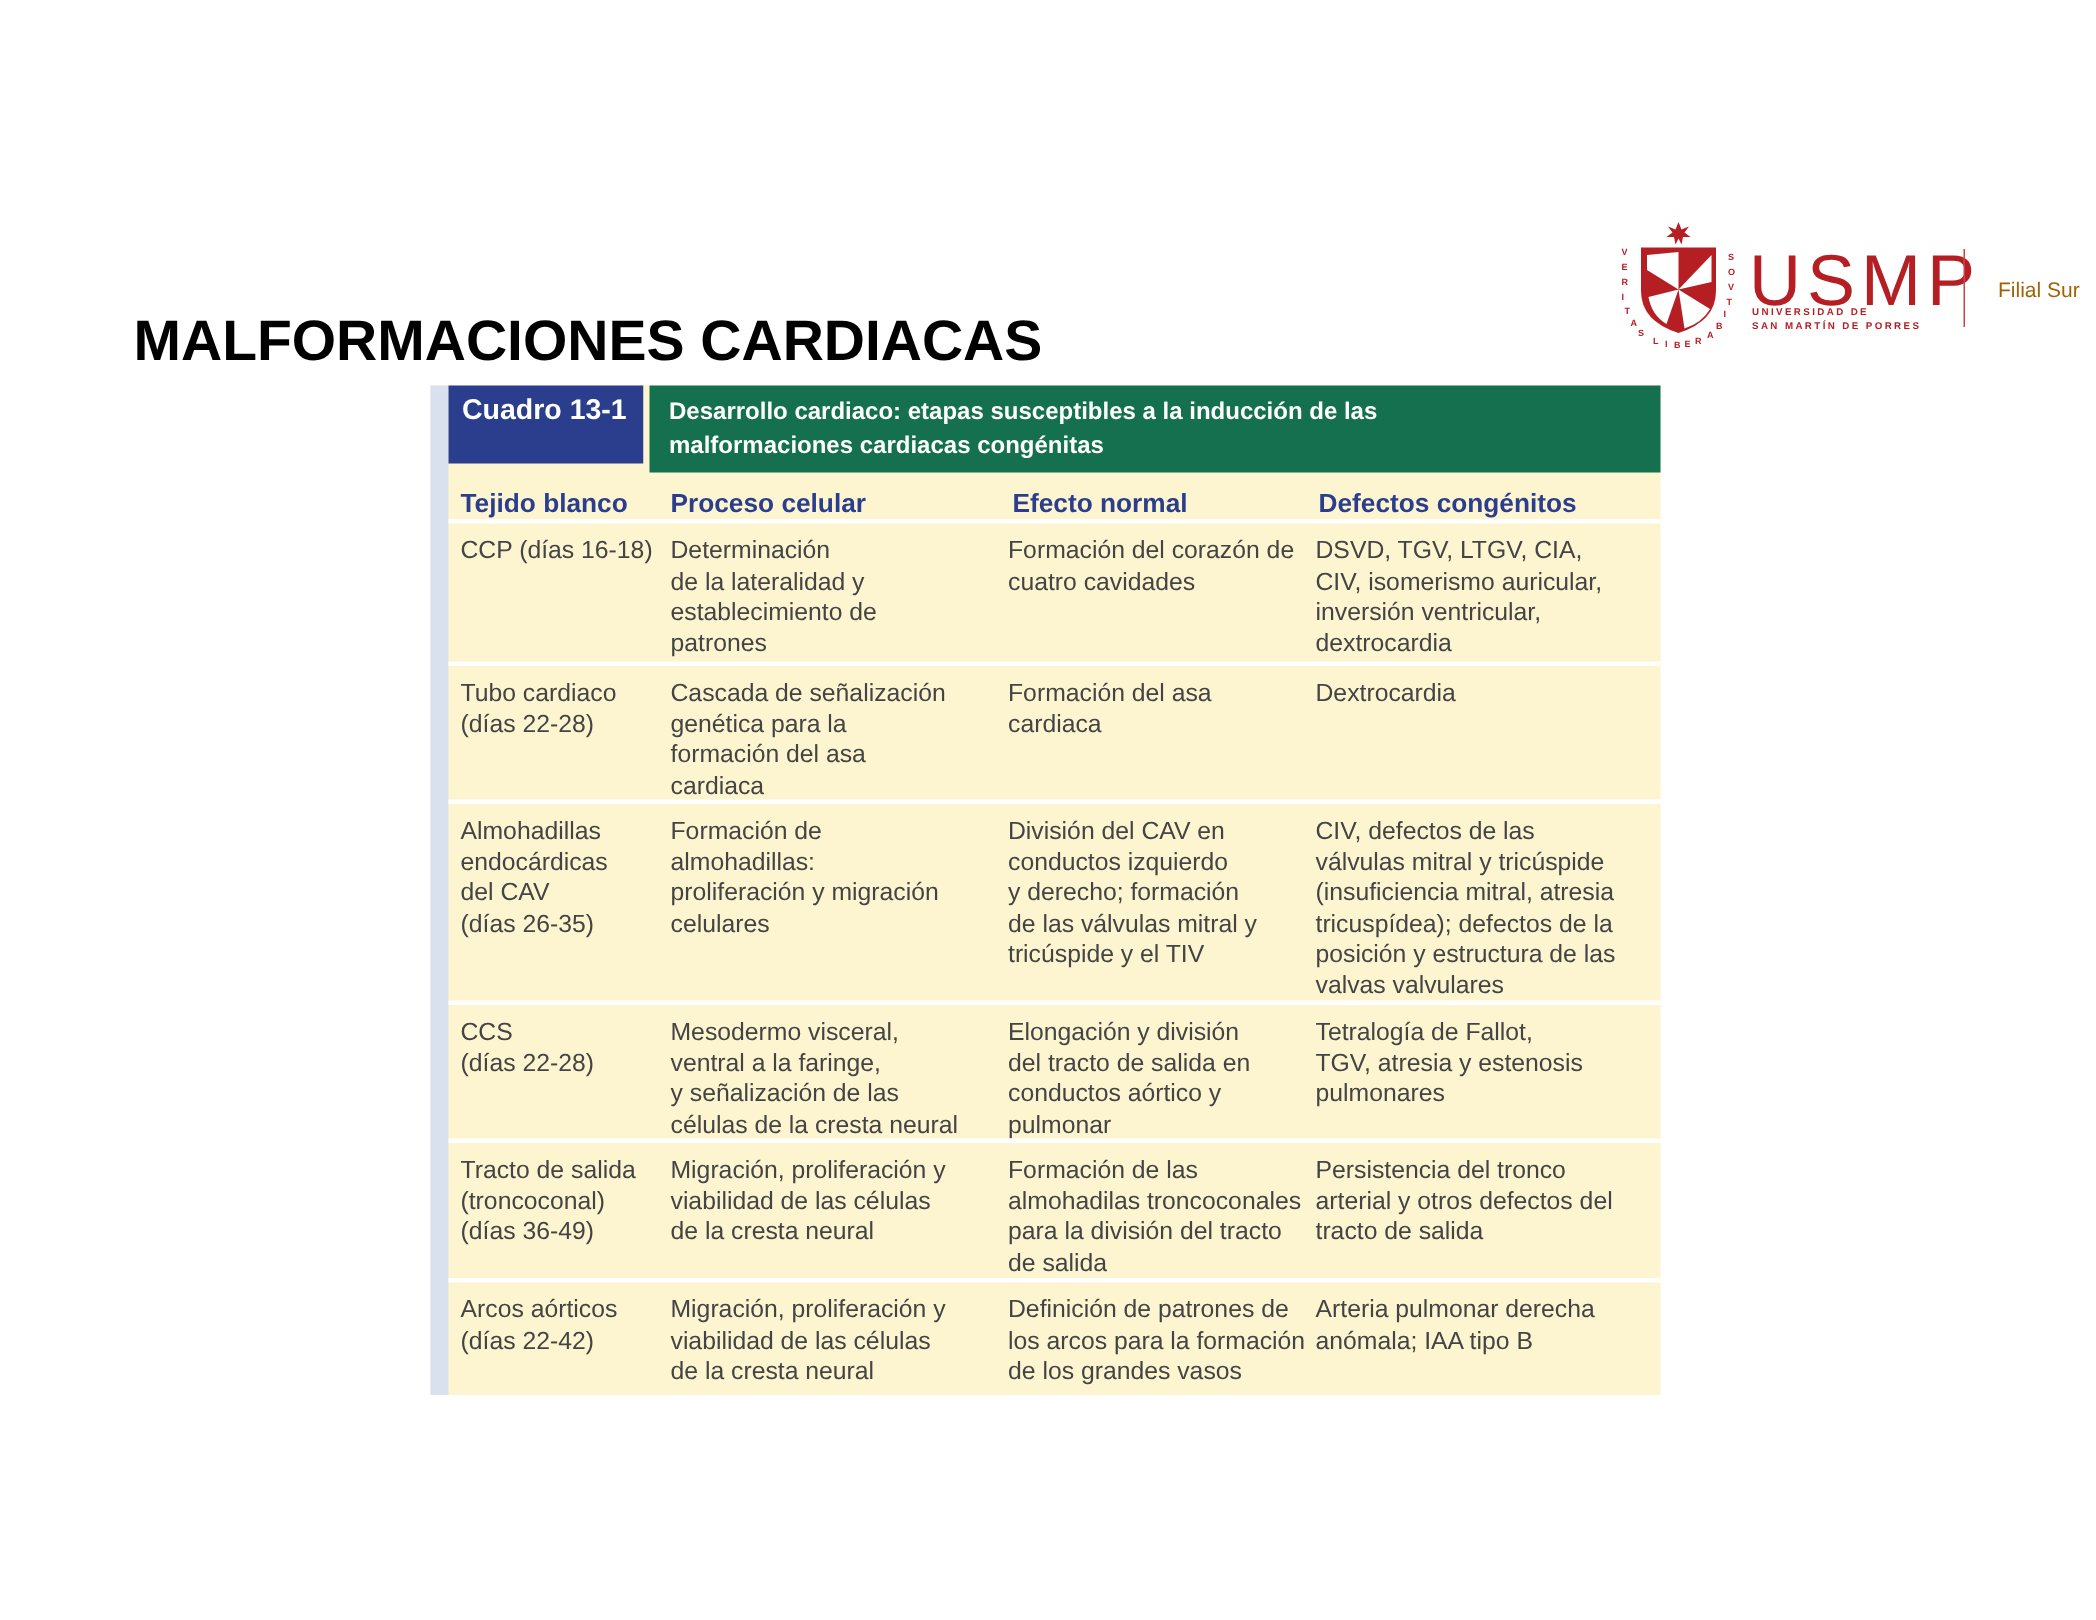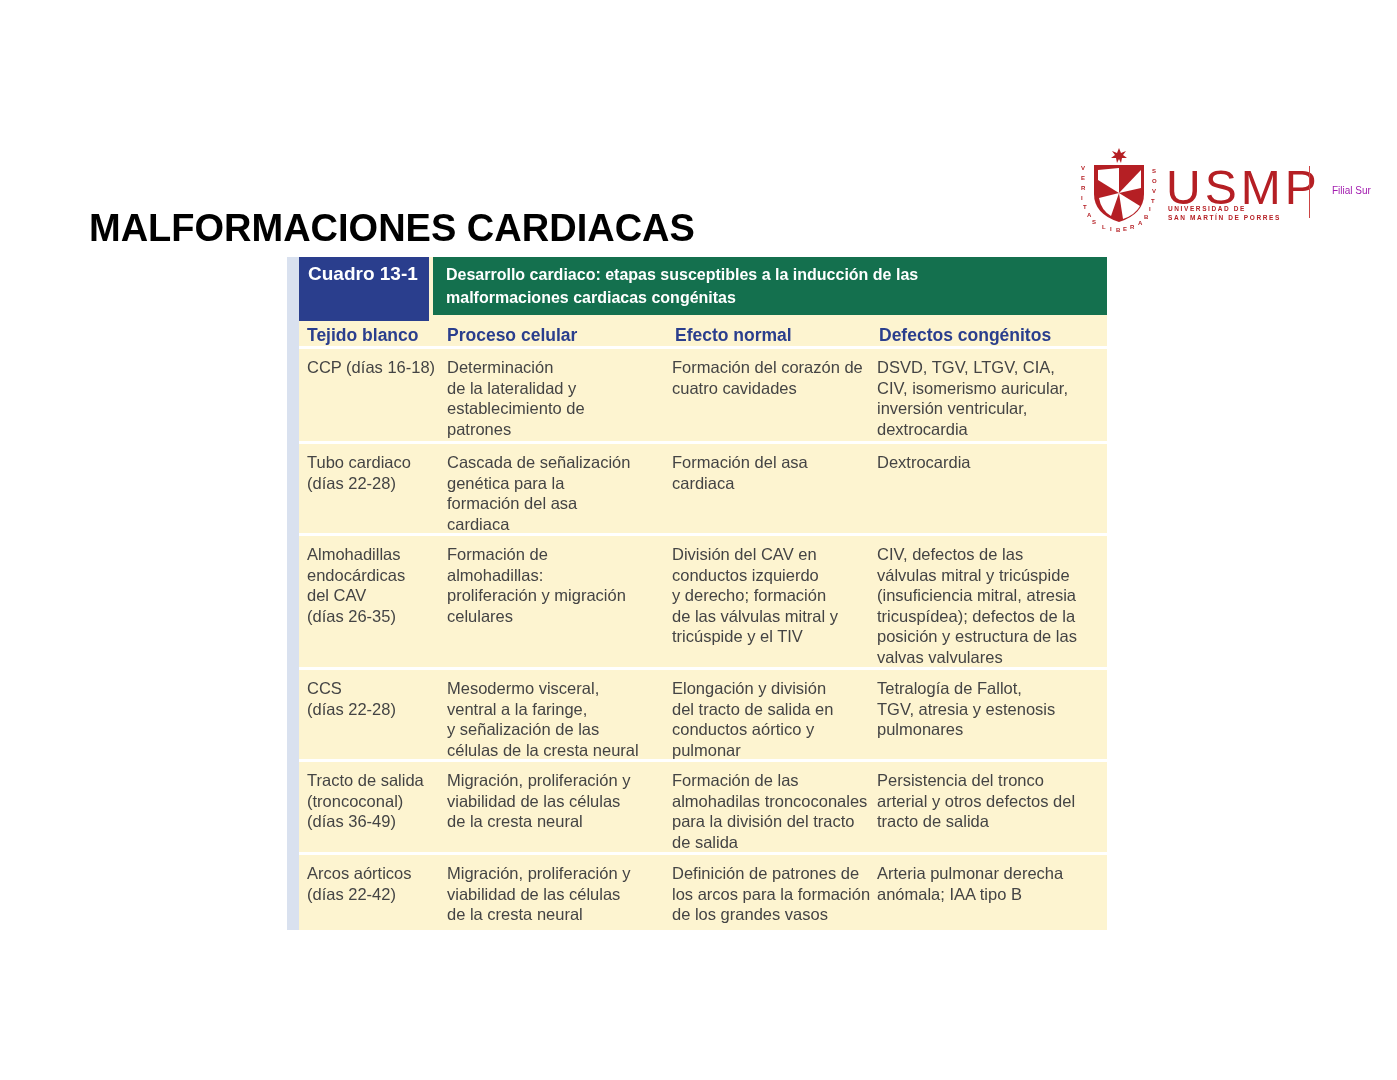--- a/index.html
+++ b/index.html
@@ -10,26 +10,26 @@
   .slide-title {
     position:absolute; left:89px; top:207px; font-size:38px; font-weight:bold; color:#000;
     font-family:"Liberation Sans", sans-serif; letter-spacing:0px;
   }
   
   .logo { position:absolute; left:1078px; top:148px; width:315px; height:84px; }
   .shield-wrap { position:absolute; left:0; top:0; width:82px; height:84px; }
   .usmp-text { position:absolute; left:88px; top:12px; font-size:48px; color:#b51f24; letter-spacing:4px; font-family:"Liberation Sans", sans-serif; }
   .usmp-sub { position:absolute; left:90px; top:56px; font-size:6.5px; line-height:9px; color:#b51f24; letter-spacing:1.6px; font-weight:bold; }
   .logo-divider { position:absolute; left:231px; top:18px; width:1px; height:52px; background:#c44; }
-  .filial { position:absolute; left:254px; top:37px; font-size:10px; color:#a21caf; }
+  .filial { position:absolute; left:254px; top:37px; font-size:14px; color:#a16207; }
 
   
   .figure { position:absolute; left:287px; top:257px; width:820px; height:673px; background:#fdf4d0; }
   .left-bar { position:absolute; left:0; top:0; width:12px; height:673px; background:#d9e1ef; }
-  .cap-label { position:absolute; left:12px; top:0; width:130px; height:64px; background:#2a3e8d; color:#fff; font-size:19px; font-weight:bold; padding:6px 0 0 9px; box-sizing:border-box; }
+  .cap-label { position:absolute; left:12px; top:0; width:130px; height:52px; background:#2a3e8d; color:#fff; font-size:19px; font-weight:bold; padding:6px 0 0 9px; box-sizing:border-box; }
   .cap-sep { position:absolute; left:142px; top:0; width:4px; height:58px; background:#fdf4d0; }
   .cap-title { position:absolute; left:146px; top:0; width:674px; height:58px; background:#14704e; color:#fff; font-size:16px; font-weight:bold; line-height:23px; padding:6px 0 0 13px; box-sizing:border-box; }
   .thead { position:absolute; left:12px; top:58px; width:808px; height:34px; }
   .th { position:absolute; top:10px; font-size:17.5px; font-weight:bold; color:#2a3e8d; }
   .row { position:absolute; left:12px; width:808px; border-top:3px solid #ffffff; box-sizing:border-box; }
   .cell { position:absolute; top:8px; font-size:16.5px; line-height:20.6px; color:#444; white-space:pre-line; }
   .c1 { left:8px; width:135px; }
   .c2 { left:148px; width:205px; }
   .c3 { left:361px; width:210px;margin-left:12px; }
   .c4 { left:578px; width:228px; }

